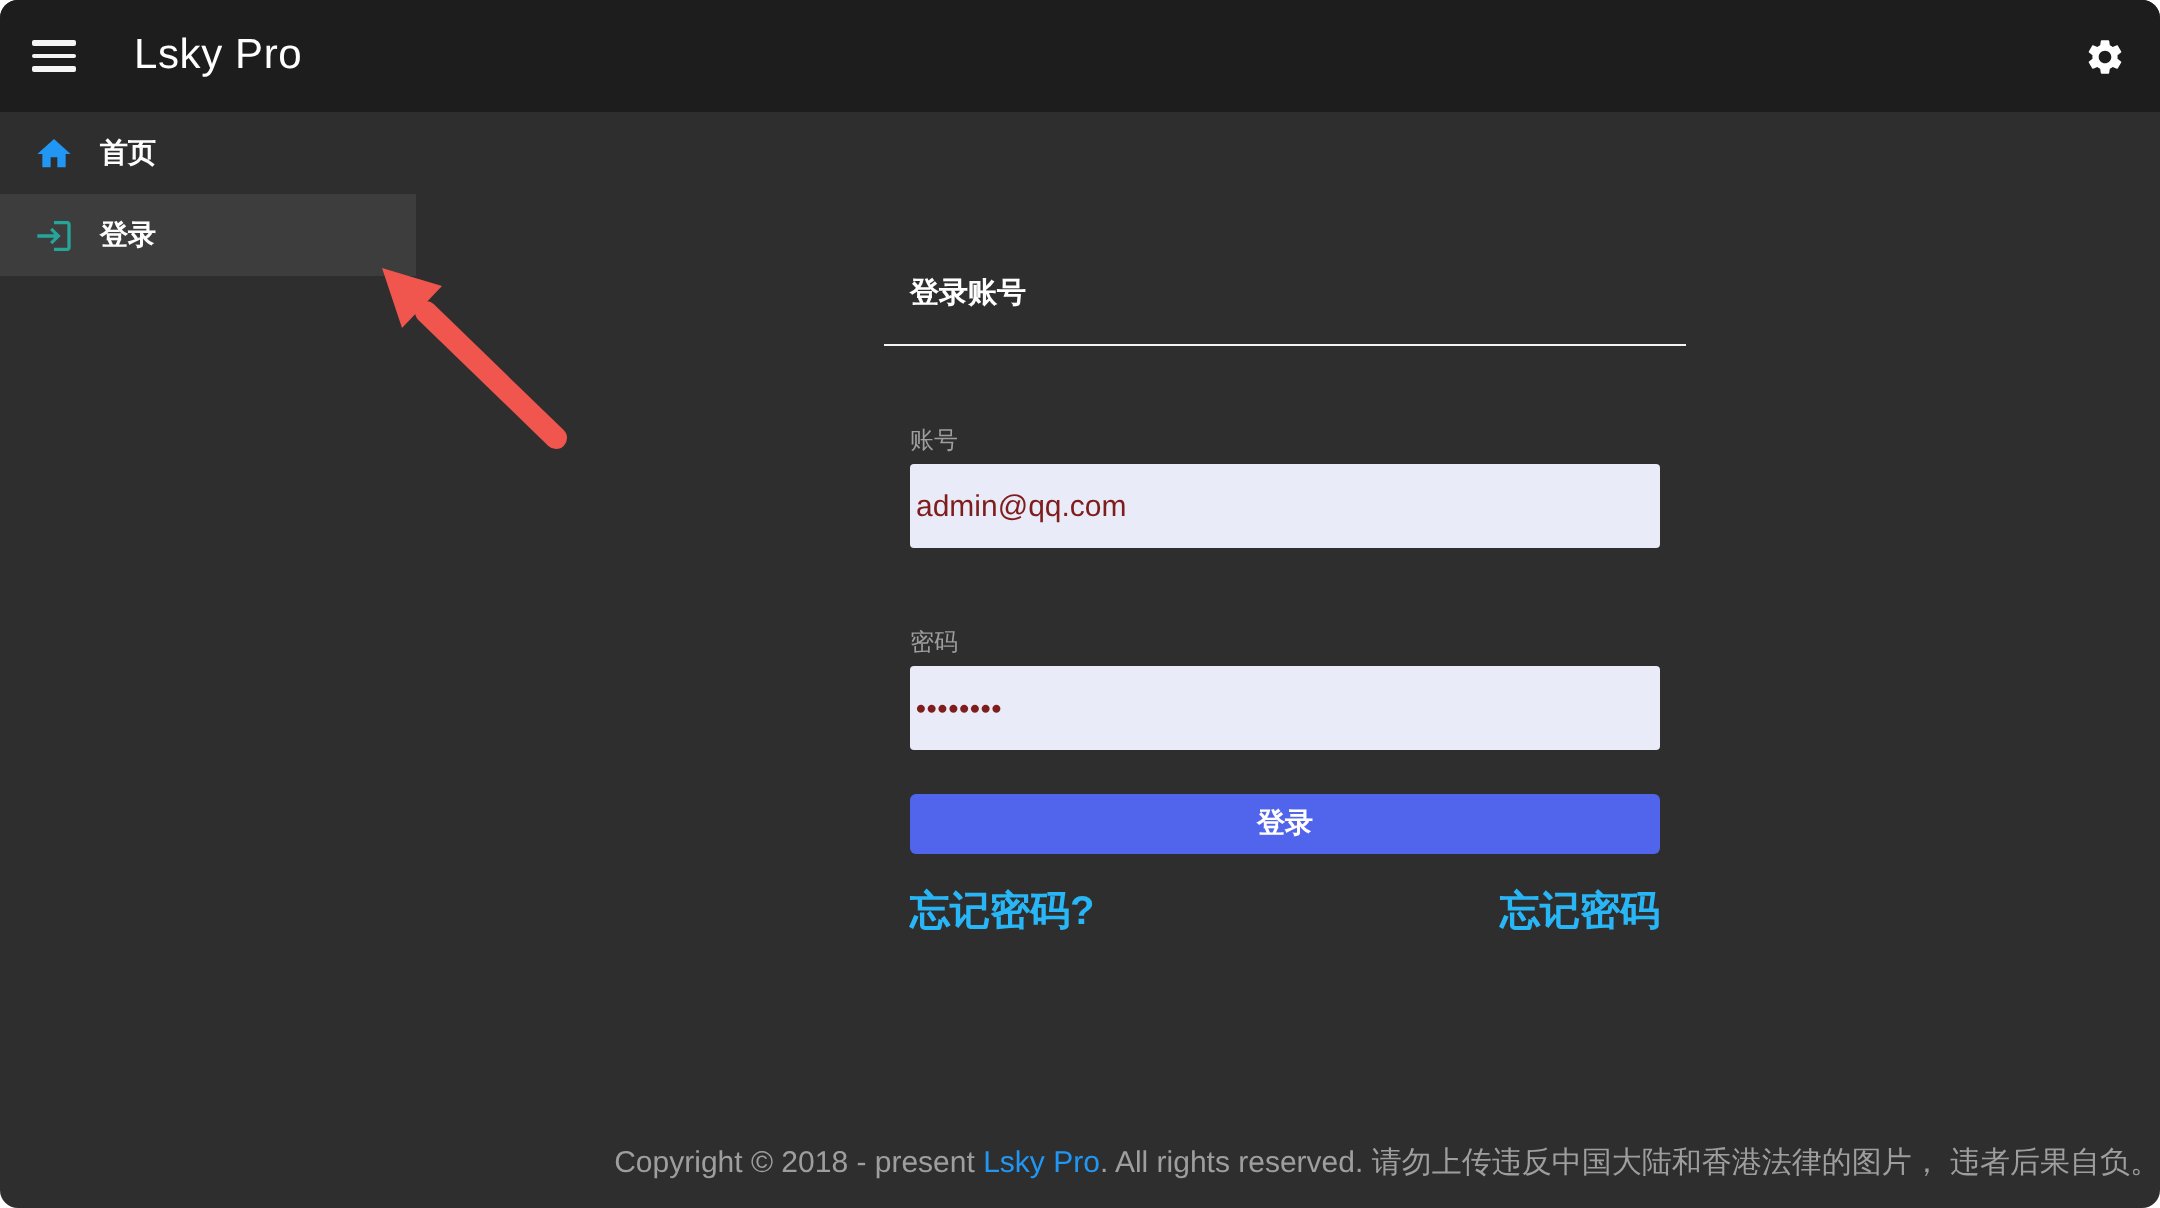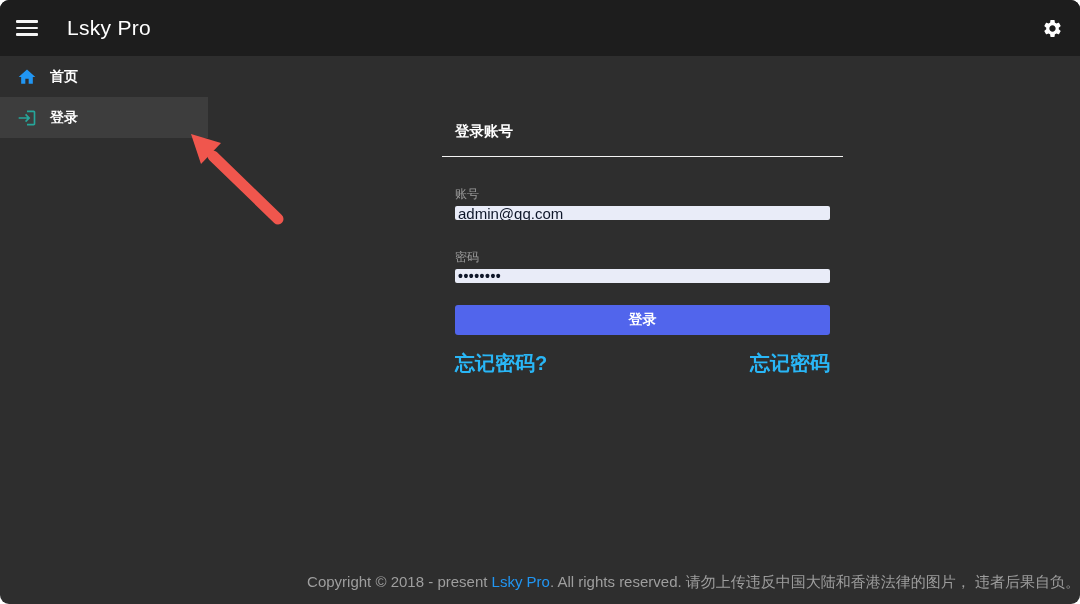--- a/index.html
+++ b/index.html
@@ -85,52 +85,52 @@
   .nav-label {
     margin-left: 13px;
     color: #fdfdfd;
     font-size: 14px;
     font-weight: 700;
   }
   
   .login-card {
     position: absolute;
     left: 442px;
-    top: 124px;
+    top: 140px;
     width: 401px;
     z-index: 1;
   }
   .card-heading {
     margin: 0;
     padding: 0 13px 17px 13px;
     font-size: 14.5px;
     line-height: 15px;
     font-weight: 700;
     color: #ffffff;
     border-bottom: 1px solid #f4f4f4;
   }
   .card-fields { padding: 0 13px; }
   .field-label {
     display: block;
-    margin-top: 30px;
+    margin-top: 40px;
     font-size: 12px;
     line-height: 15px;
     color: #9e9e9e;
   }
   .field-label.second { }
   .text-input {
     display: block;
     box-sizing: border-box;
     width: 100%;
-    height: 14px;
+    height: 42px;
     margin-top: 4px;
     border: none;
     border-radius: 2px;
     background: #e9ecf8;
-    color: #0f172a;
+    color: #7f1d1d;
     font-size: 15px;
     padding: 0 4px 0 3px;
     font-family: "Liberation Sans", "DejaVu Sans", sans-serif;
     outline: none;
   }
   .text-input.password {
     font-size: 14px;
     font-weight: 700;
     letter-spacing: 0.5px;
   }

